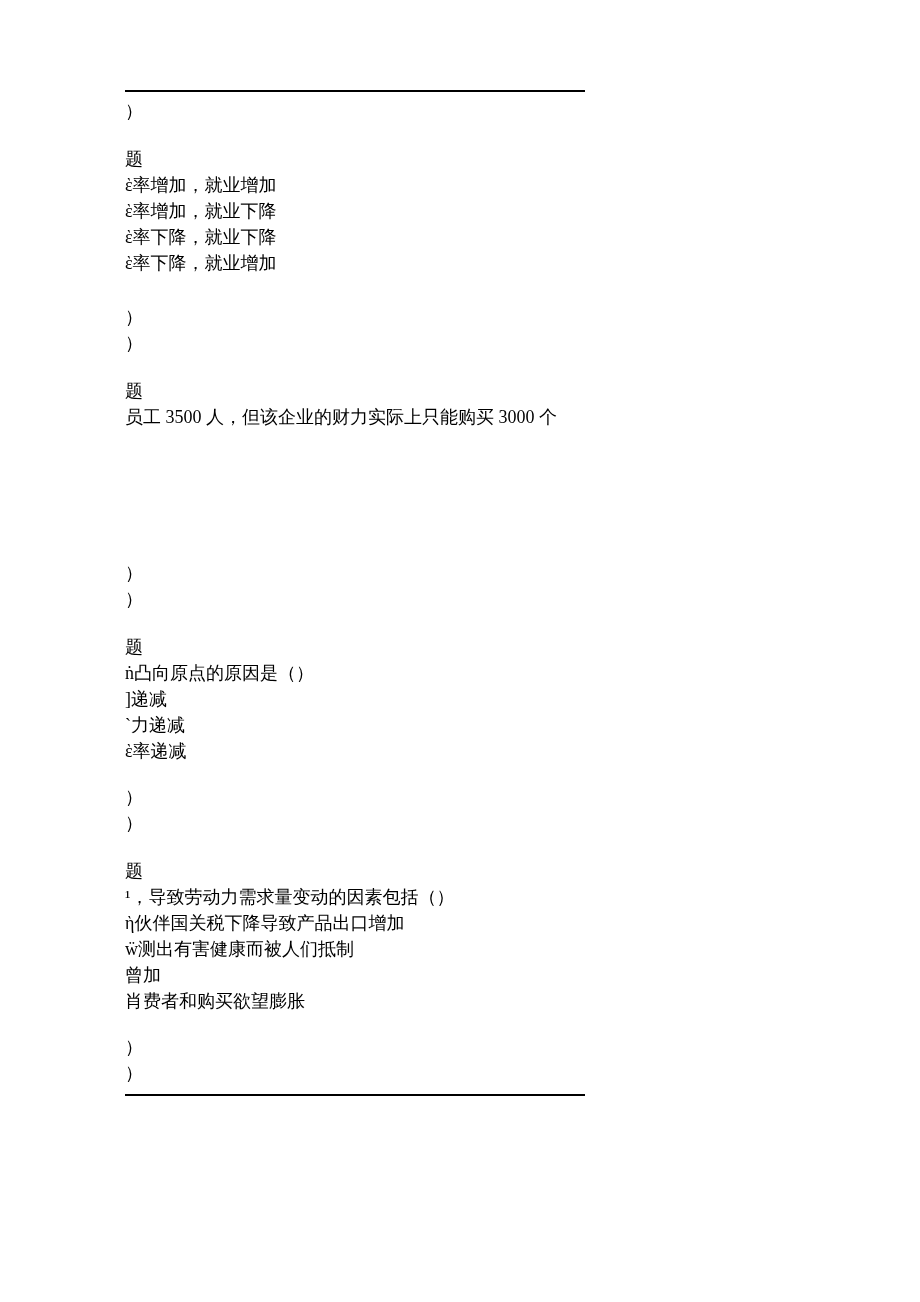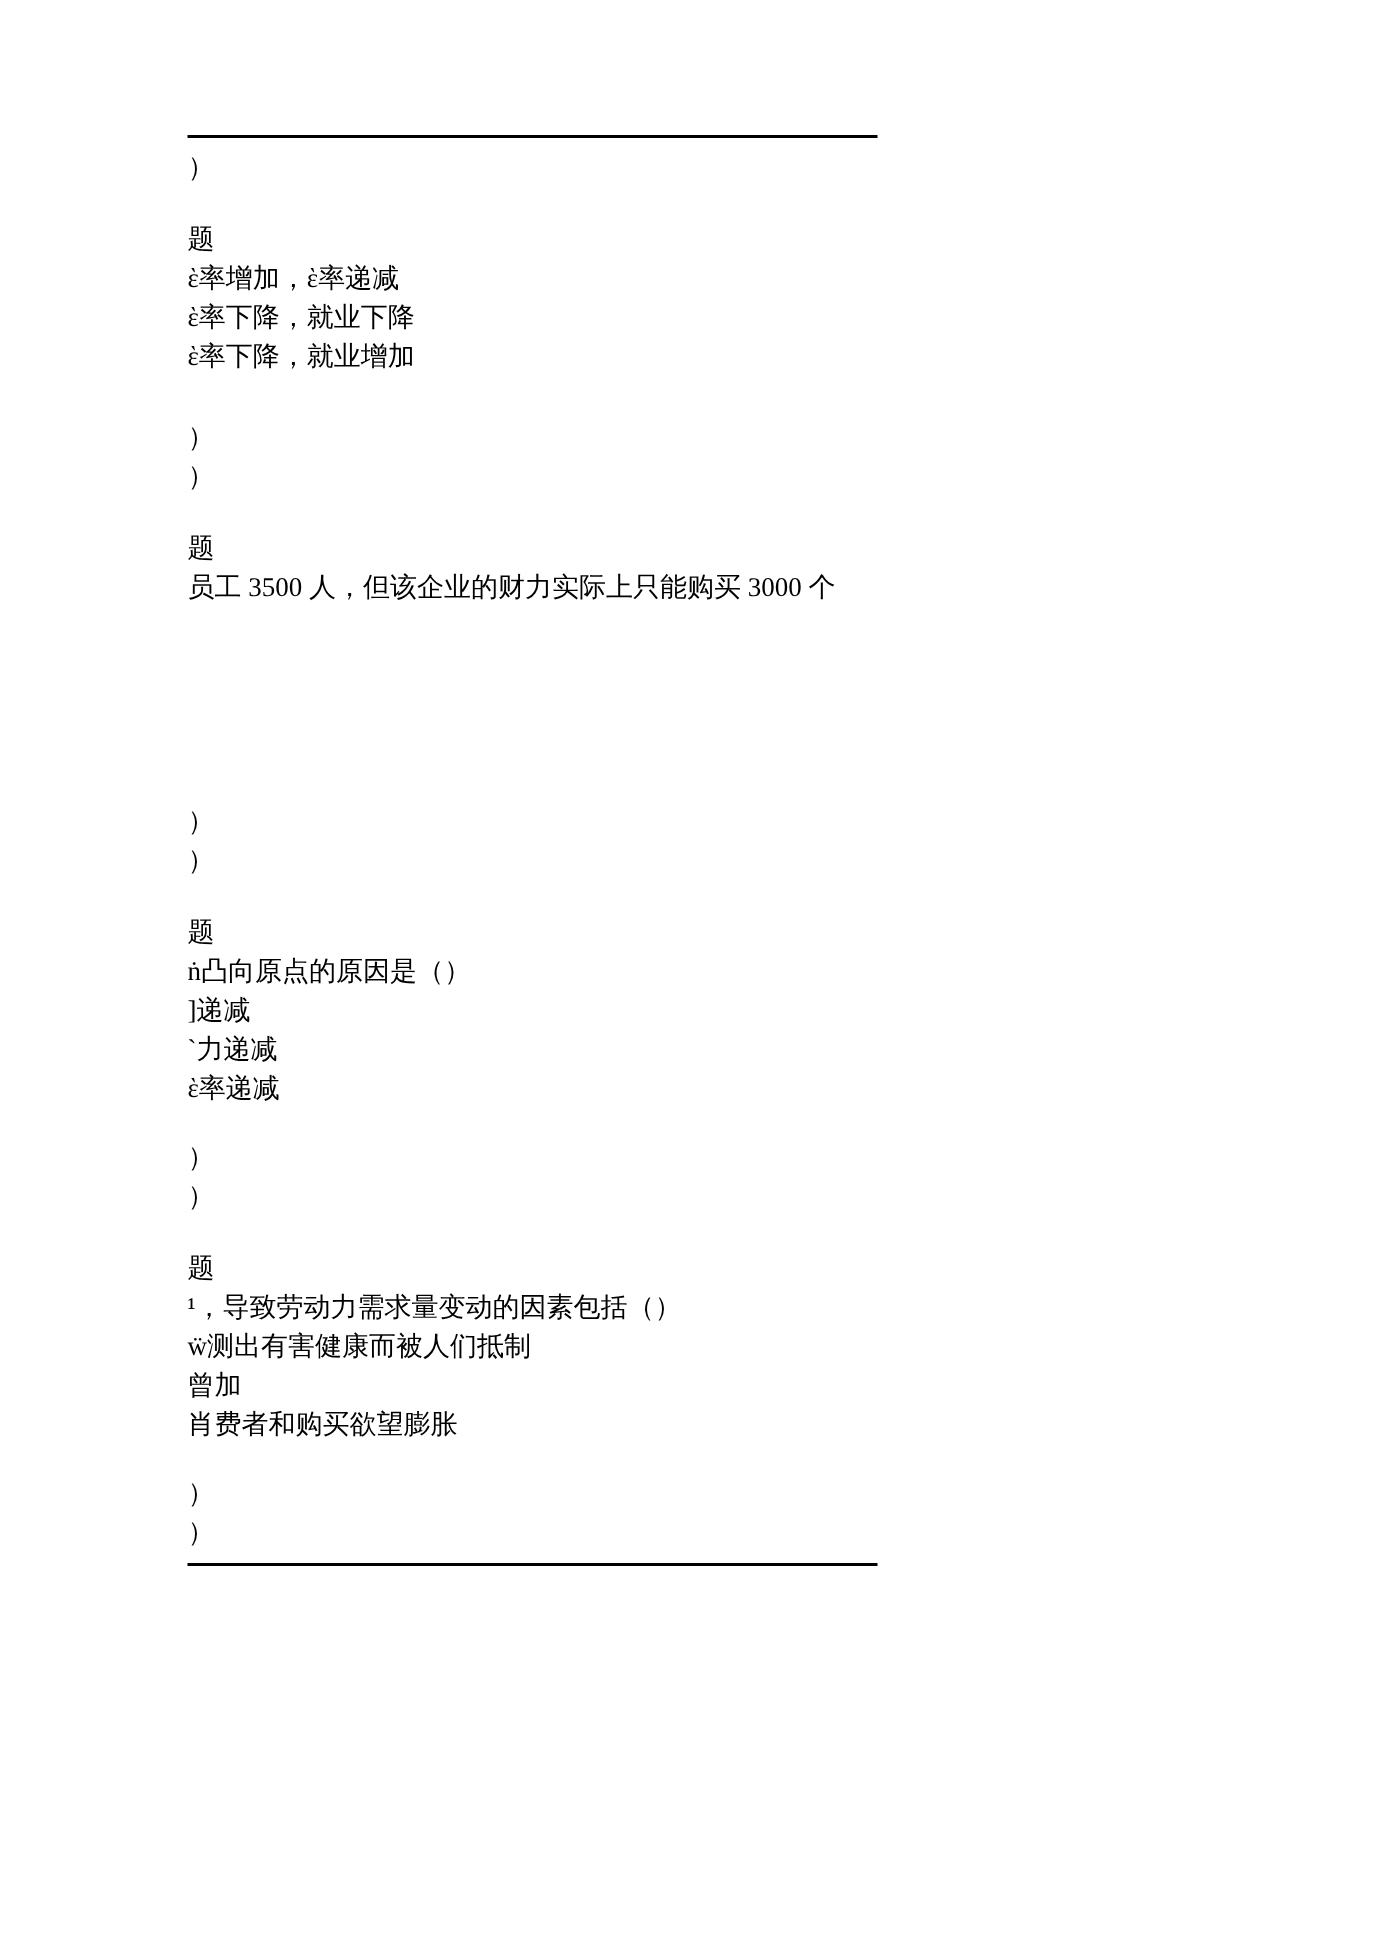--- a/index.html
+++ b/index.html
@@ -47,21 +47,22 @@
 <div class="page">
 
   <div class="hr-top"></div>
 
   <div class="blk">
     <div class="line">）</div>
   </div>
 
   <div class="blk">
     <div class="line">题</div>
-    <div class="line">ὲ率增加，ὲ率递减</div>
+    <div class="line">ὲ率增加，就业增加</div>
+    <div class="line">ὲ率增加，就业下降</div>
     <div class="line">ὲ率下降，就业下降</div>
     <div class="line">ὲ率下降，就业增加</div>
     <div class="gap-md"></div>
     <div class="line">）</div>
     <div class="line">）</div>
   </div>
 
   <div class="blk">
     <div class="line">题</div>
     <div class="line">员工 3500 人，但该企业的财力实际上只能购买 3000 个</div>
@@ -77,20 +78,21 @@
     <div class="line">`力递减</div>
     <div class="line">ὲ率递减</div>
     <div class="gap-sm"></div>
     <div class="line">）</div>
     <div class="line">）</div>
   </div>
 
   <div class="blk" style="margin-bottom:8px">
     <div class="line">题</div>
     <div class="line">¹，导致劳动力需求量变动的因素包括（）</div>
+    <div class="line">ὴ伙伴国关税下降导致产品出口增加</div>
     <div class="line">ẅ测出有害健康而被人们抵制</div>
     <div class="line">曾加</div>
     <div class="line">肖费者和购买欲望膨胀</div>
     <div class="gap-sm"></div>
     <div class="line">）</div>
     <div class="line">）</div>
   </div>
 
   <div class="hr-bottom"></div>
 

